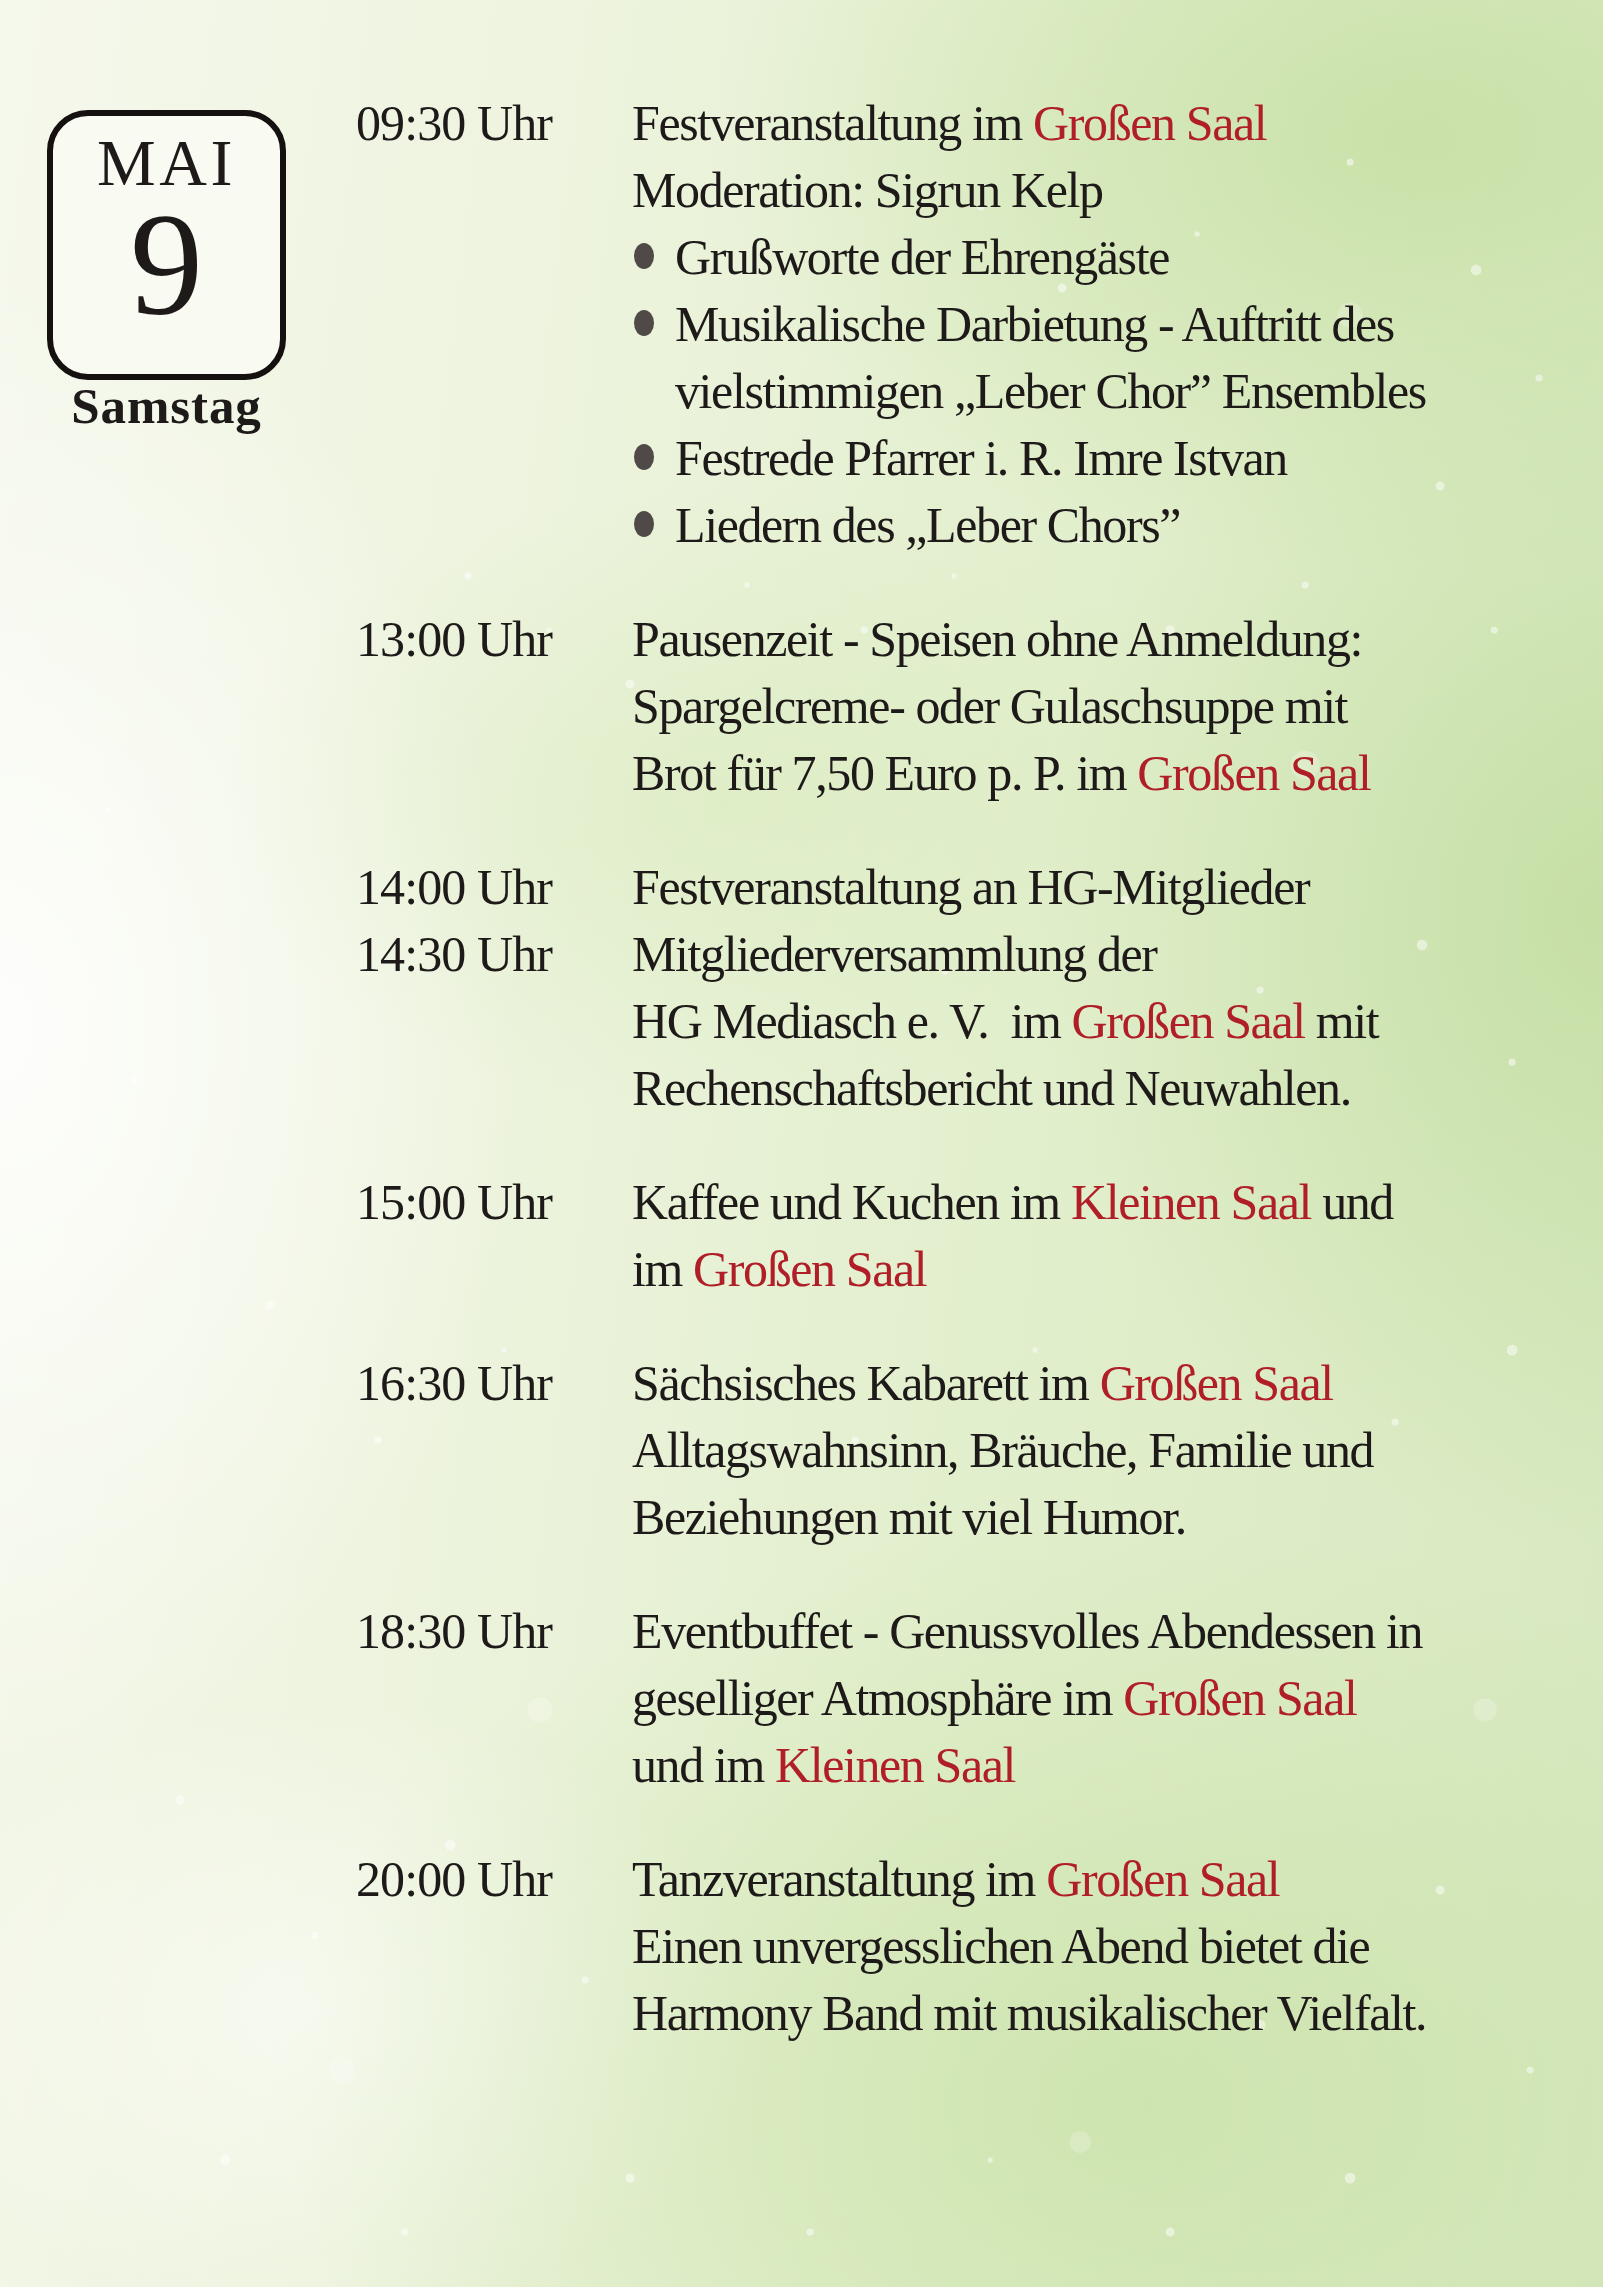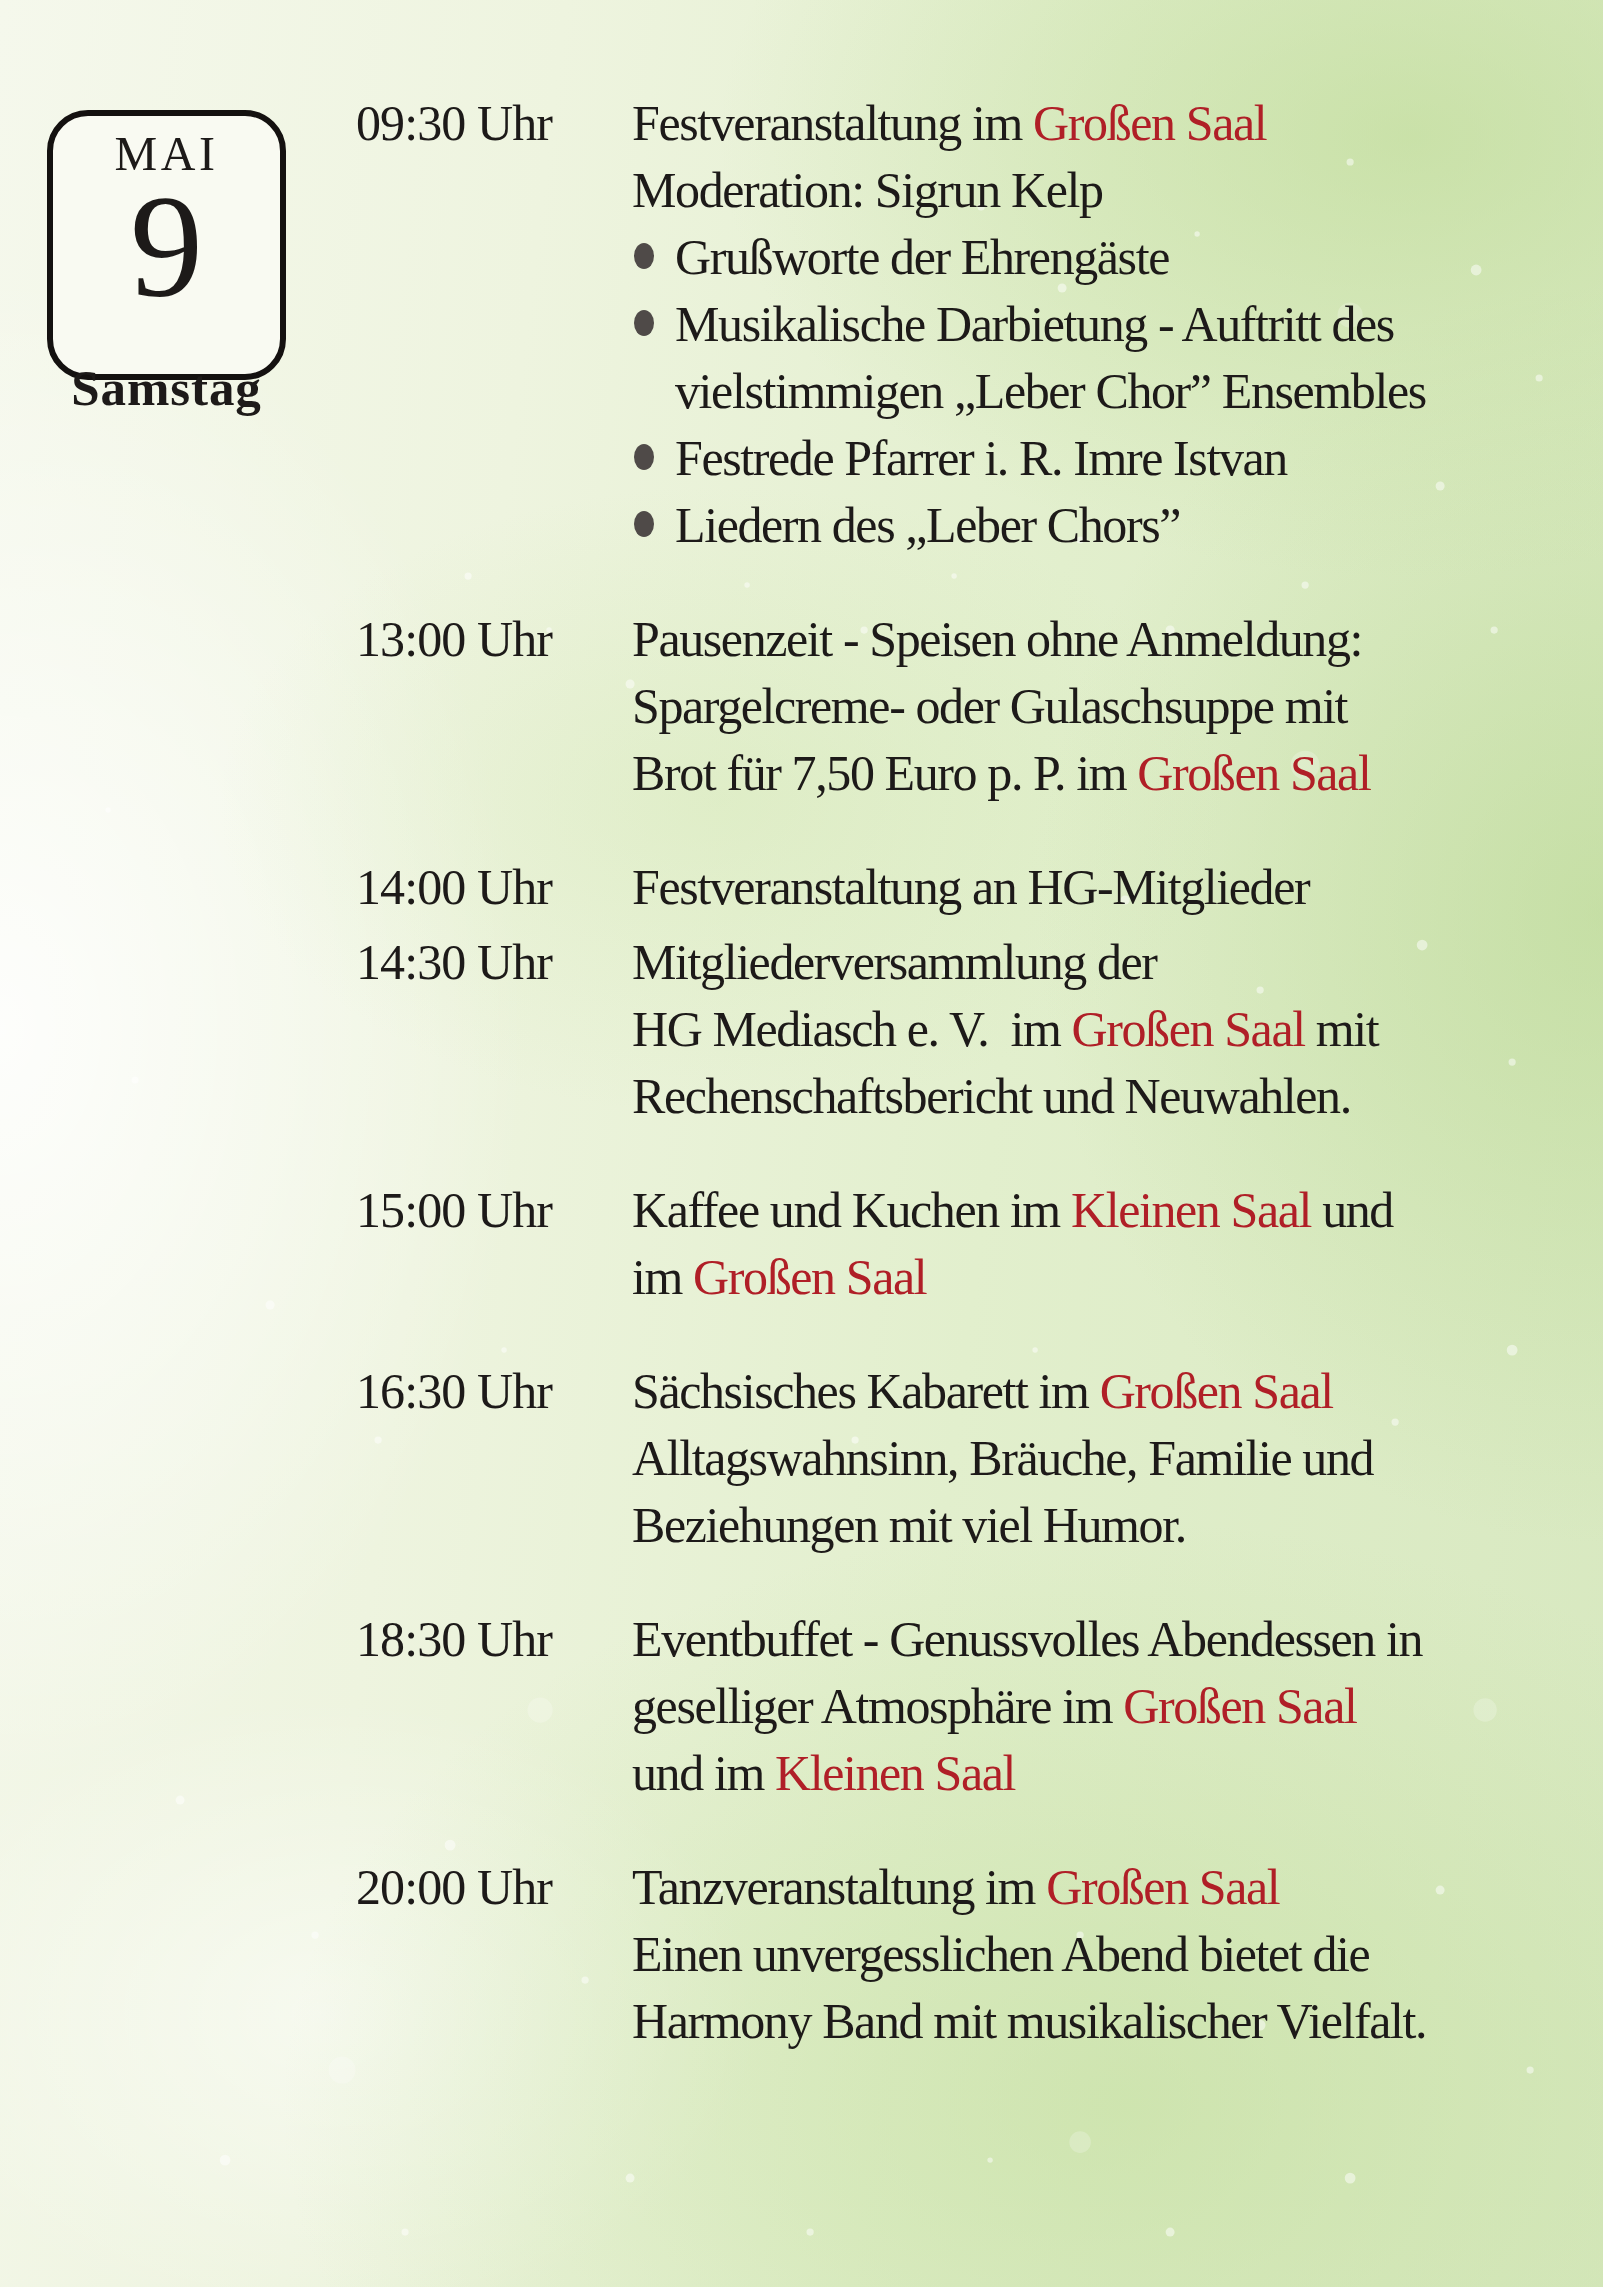--- a/index.html
+++ b/index.html
@@ -30,29 +30,29 @@
   
   .badge{
     position:absolute;left:47px;top:110px;width:239px;height:270px;
     background:var(--badge-bg);
     border:6.3px solid var(--badge-border);
     border-radius:41px;
     display:flex;flex-direction:column;align-items:center;justify-content:space-between;
     padding:14.4px 0 18px 0;
     z-index:2;
   }
-  .badge-month{font-size:48px;line-height:1;letter-spacing:3.6px;}
+  .badge-month{font-size:66px;line-height:1;letter-spacing:3.6px;}
   .badge-day{font-size:146px;line-height:.95;}
   .badge-weekday{font-size:51px;line-height:1;font-weight:bold;letter-spacing:0.9px;margin-top:46px;}
 
   
   .schedule{position:absolute;left:356px;top:86px;width:1203px;z-index:2;}
   .event{display:flex;margin-top:47px;}
   .event.first{margin-top:4px;}
-  .event.tight{margin-top:8px;}
+  .event.tight{margin-top:0;}
   .time{flex:none;width:276px;font-size:50px;line-height:67px;letter-spacing:-0.9px;white-space:pre;}
   .desc{flex:1;font-size:50px;line-height:67px;letter-spacing:-1.4px;}
   .line{position:relative;white-space:pre;}
   .line.bullet,.line.indent{padding-left:43px;}
   .dot{
     position:absolute;left:1.8px;top:19px;width:20px;height:26px;border-radius:50%;
     background:var(--bullet);
   }
   .seg.red{color:var(--accent-red);}
 </style>

